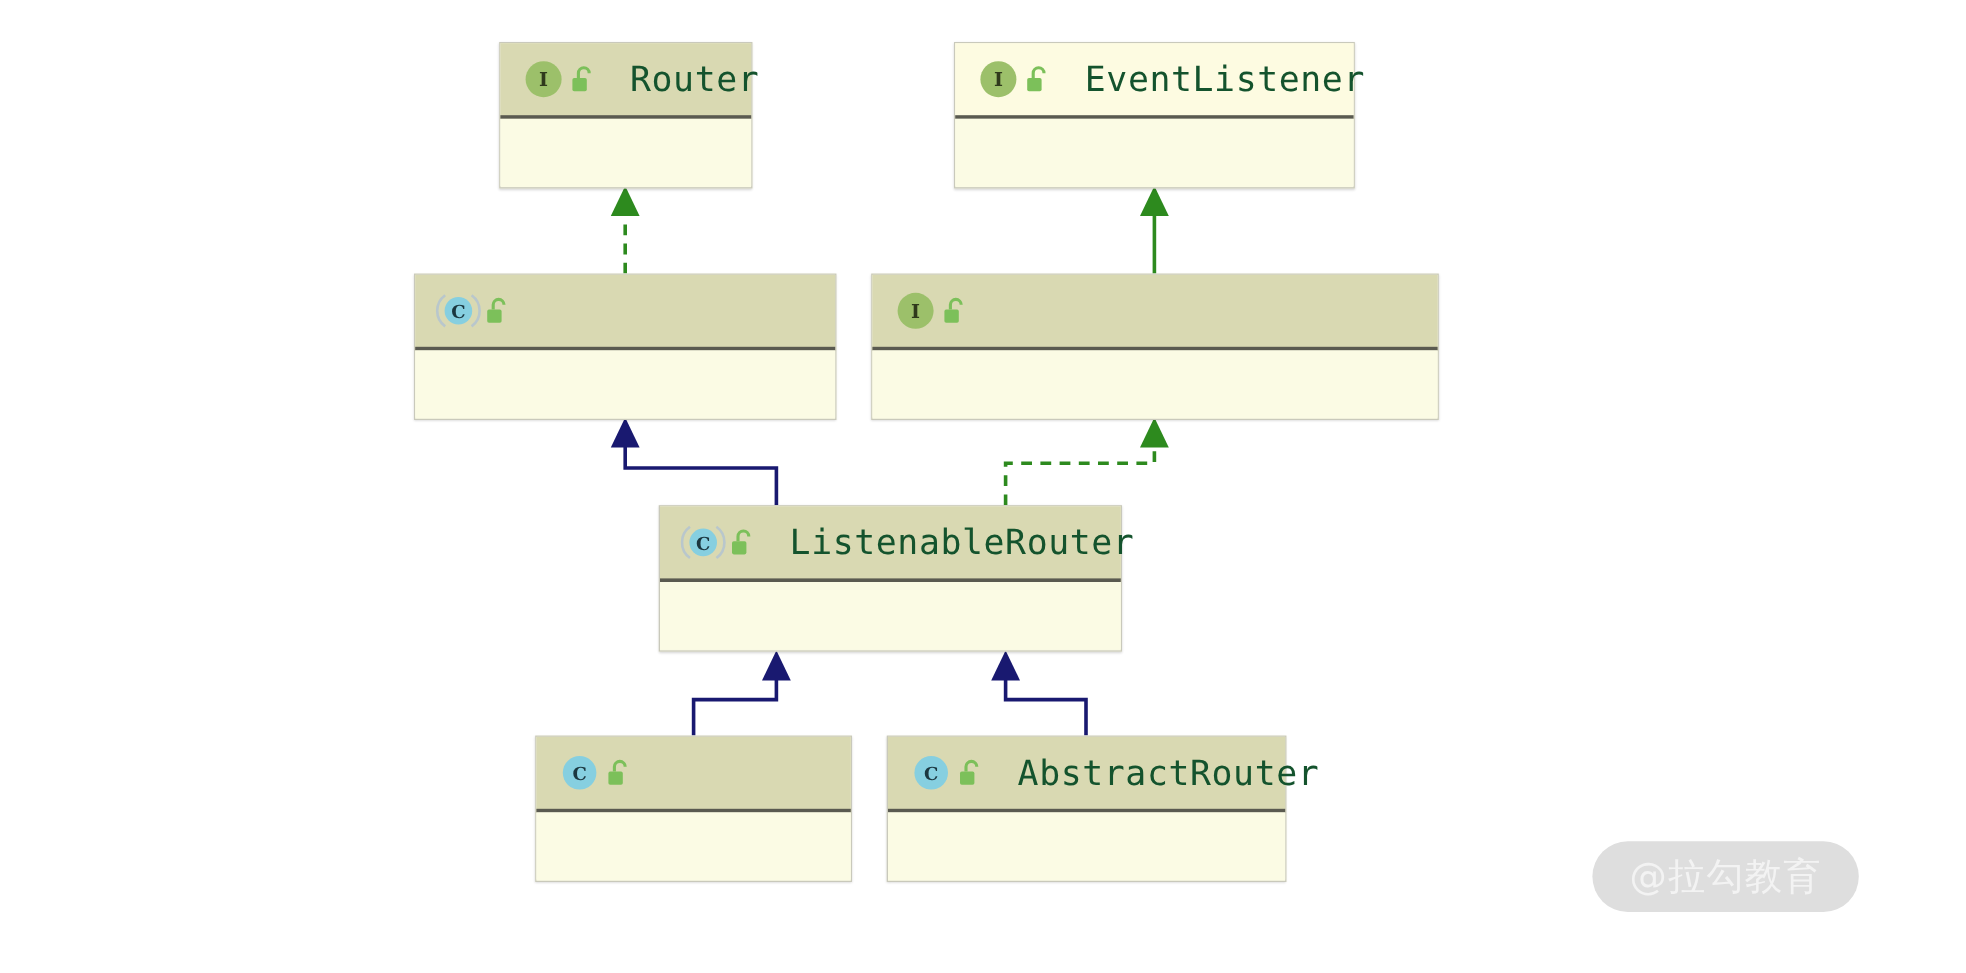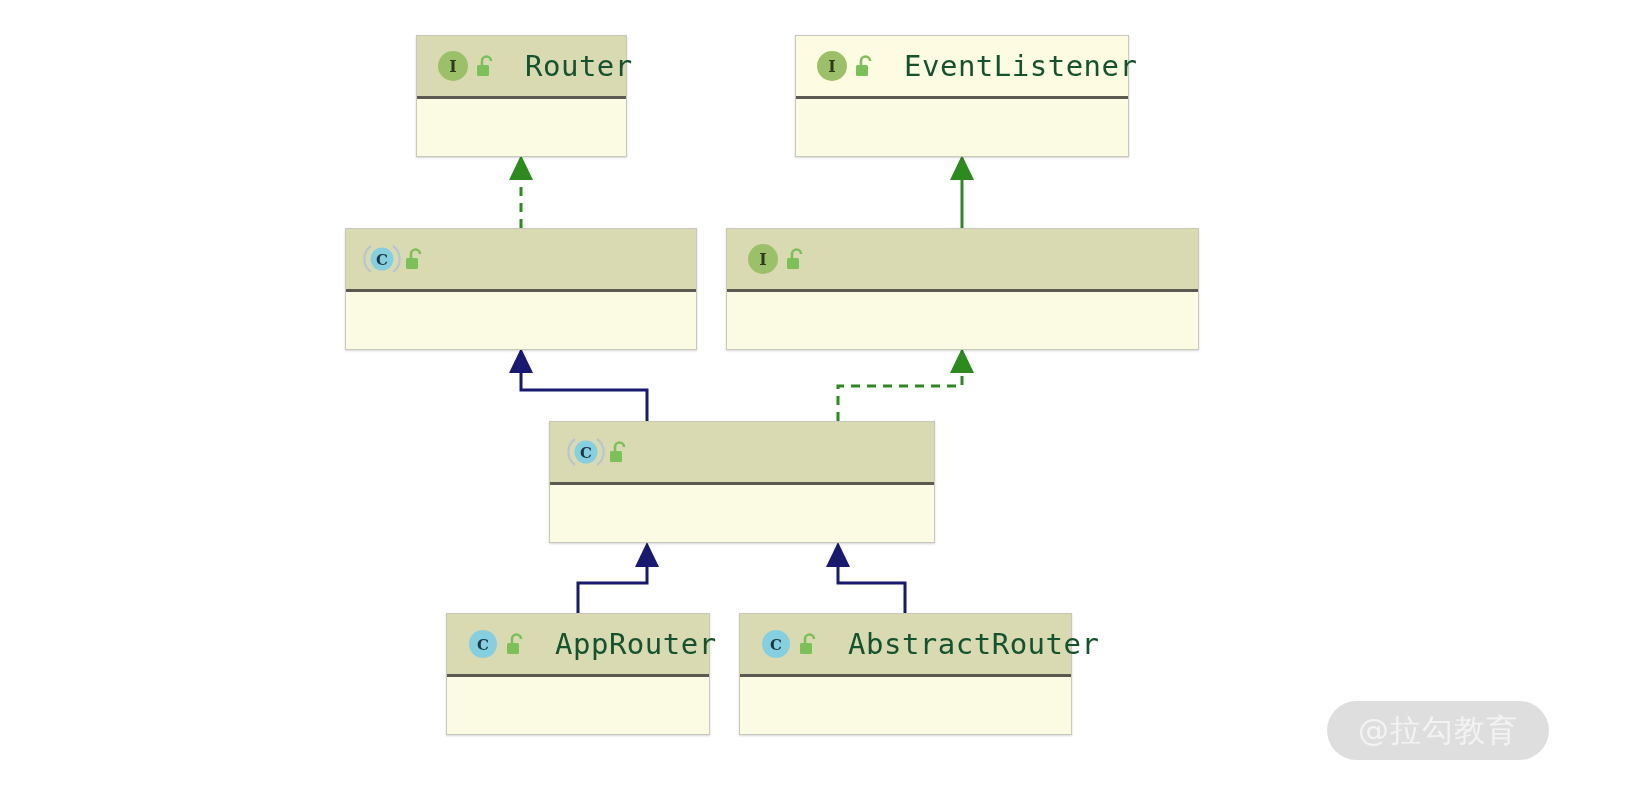--- a/index.html
+++ b/index.html
@@ -240,40 +240,40 @@
           <text x="19" y="23" text-anchor="middle" font-family="DejaVu Serif, serif" font-size="15" font-weight="bold" fill="#1b3740">C</text>
         </svg>
       </span>
       <span class="lock-icon">
         <svg width="22" height="26" viewBox="0 0 22 26">
           <path d="M7 12 V8 a4.5 4.5 0 0 1 9 0" fill="none" stroke="#7cc05a" stroke-width="2.6"></path>
           <rect x="2" y="12" width="12" height="11" rx="1.5" fill="#7cc05a"></rect>
         </svg>
       </span>
       <span class="title-gap"></span>
+      <span class="uml-title">ListenableRouter</span>
     </div>
     <div class="uml-body"></div>
   </div>
 
   <div class="uml-node" style="left:446px; top:613px; width:264px; height:122px;">
     <div class="uml-header">
       <span class="badge">
         <svg width="34" height="34" viewBox="0 0 34 34">
           <circle cx="17" cy="17" r="14" fill="#86cfe0"></circle>
           <text x="17" y="23" text-anchor="middle" font-family="DejaVu Serif, serif" font-size="15" font-weight="bold" fill="#1b3740">C</text>
         </svg>
       </span>
       <span class="lock-icon">
         <svg width="22" height="26" viewBox="0 0 22 26">
           <path d="M7 12 V8 a4.5 4.5 0 0 1 9 0" fill="none" stroke="#7cc05a" stroke-width="2.6"></path>
           <rect x="2" y="12" width="12" height="11" rx="1.5" fill="#7cc05a"></rect>
         </svg>
       </span>
       <span class="title-gap"></span>
-      <span class="uml-title">AppRouter</span>
     </div>
     <div class="uml-body"></div>
   </div>
 
   <div class="uml-node" style="left:739px; top:613px; width:333px; height:122px;">
     <div class="uml-header">
       <span class="badge">
         <svg width="34" height="34" viewBox="0 0 34 34">
           <circle cx="17" cy="17" r="14" fill="#86cfe0"></circle>
           <text x="17" y="23" text-anchor="middle" font-family="DejaVu Serif, serif" font-size="15" font-weight="bold" fill="#1b3740">C</text>

